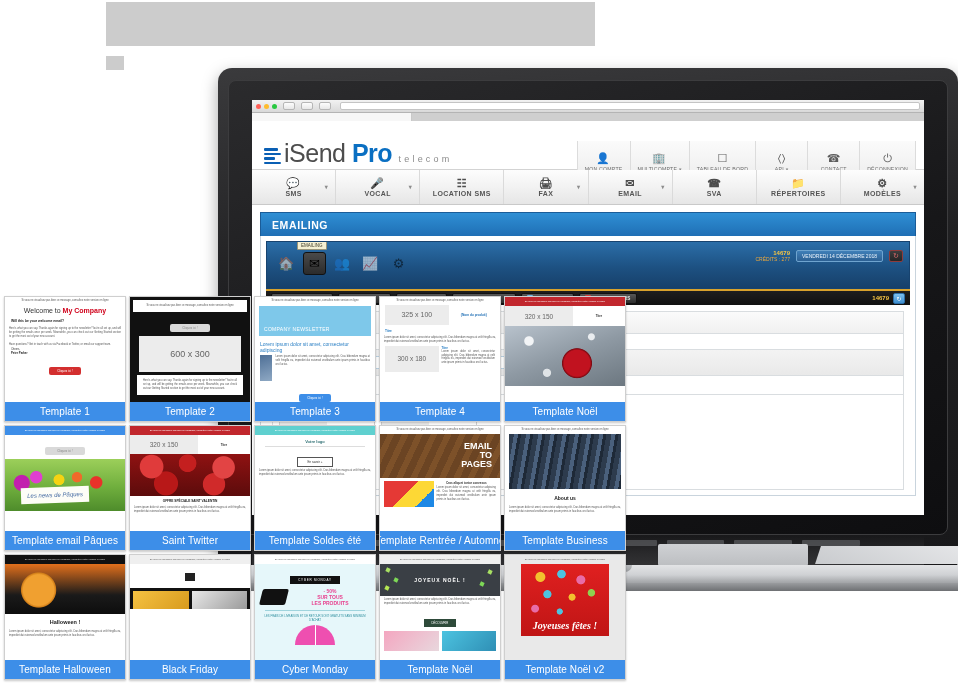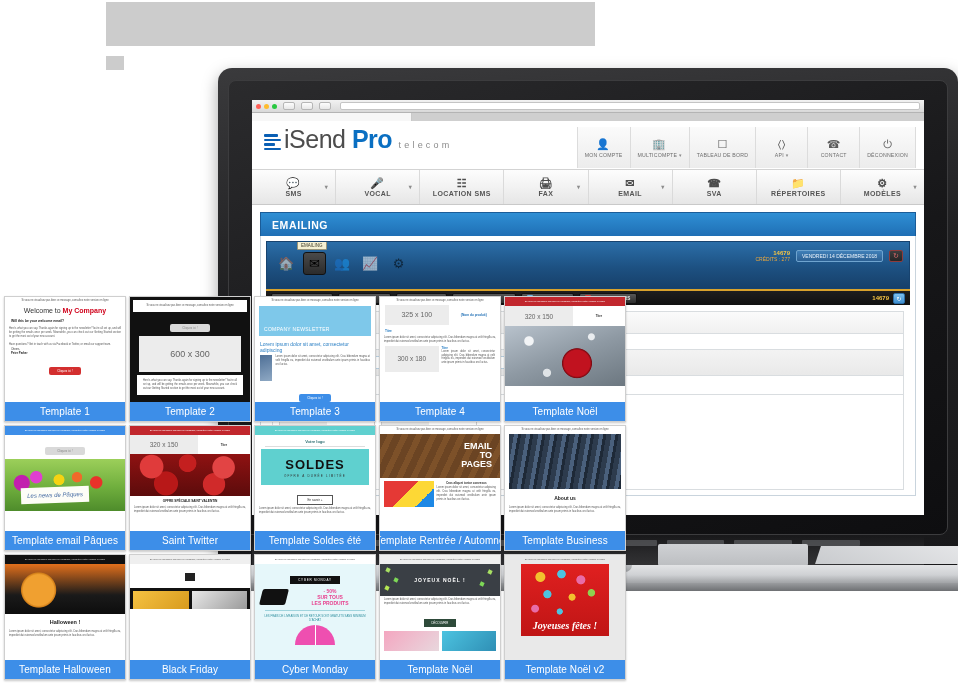--- a/index.html
+++ b/index.html
@@ -100,21 +100,21 @@
     height:8px; background:linear-gradient(180deg,#ececec,#dcdcdc);
     border-bottom:1px solid #bdbdbd; display:flex; align-items:center;
   }
   .chrome-tab{ width:160px; height:8px; background:#f7f7f7; border-right:1px solid #c9c9c9;}
   .chrome-tabrest{ flex:1; height:8px; background:#cfcfcf;}
 
   
   .site{ background:#ffffff; }
   .site-top{
     display:flex; align-items:flex-start; justify-content:space-between;
-    padding:6px 0 0 0; background:#fff; height:48px;
+    padding:20px 0 0 0; background:#fff; height:48px;
   }
   .logo{ display:flex; align-items:flex-start; padding-left:12px; }
   .logo-bars{ display:flex; flex-direction:column; gap:2px; margin-top:7px; margin-right:3px;}
   .logo-bars i{ display:block; height:2.5px; background:#0a5fb4; border-radius:1px;}
   .logo-bars i:nth-child(1){width:14px;}
   .logo-bars i:nth-child(2){width:17px;}
   .logo-bars i:nth-child(3){width:11px;}
   .logo-bars i:nth-child(4){width:17px;}
   .logo-text{ line-height:1; }
   .logo-main{ font-size:25px; font-weight:400; letter-spacing:-.5px; }
@@ -655,24 +655,20 @@
     </div>
     <div class="card-label">Saint Twitter</div>
   </div>
 
   <div class="card">
     <div class="thumb">
       <div style="background:#5fd0cf;height:9px;display:flex;align-items:center;justify-content:center;">
         <span style="font-size:2.4px;color:#fff;">Si vous ne visualisez pas bien ce message, consultez notre version en ligne</span>
       </div>
       <div class="center" style="font-size:4px;font-weight:700;color:#2e6f73;padding:4px 0 2px;border-bottom:1px solid #ddd;margin:0 10px;">Votre logo</div>
-      <div class="soldes-brush">
-        <div style="font-size:13px;font-weight:700;color:#111;letter-spacing:1px;">SOLDES</div>
-        <div style="font-size:3px;color:#333;letter-spacing:1.2px;margin-top:2px;">OFFRE À DURÉE LIMITÉE</div>
-      </div>
       <div class="center" style="margin-top:2px;"><span style="border:1px solid #555;font-size:3px;padding:2px 9px;color:#333;display:inline-block;">En savoir +</span></div>
       <div class="tiny l">Lorem ipsum dolor sit amet, consectetur adipiscing elit. Cras bibendum magna at velit fringilla eu, imperdiet dui euismod vestibulum ante ipsum primis in faucibus orci luctus.</div>
     </div>
     <div class="card-label">Template Soldes été</div>
   </div>
 
   <div class="card">
     <div class="thumb">
       <div class="tiny center">Si vous ne visualisez pas bien ce message, consultez notre version en ligne</div>
       <div class="img-school" style="display:flex;flex-direction:column;align-items:flex-end;justify-content:center;padding-right:8px;">

